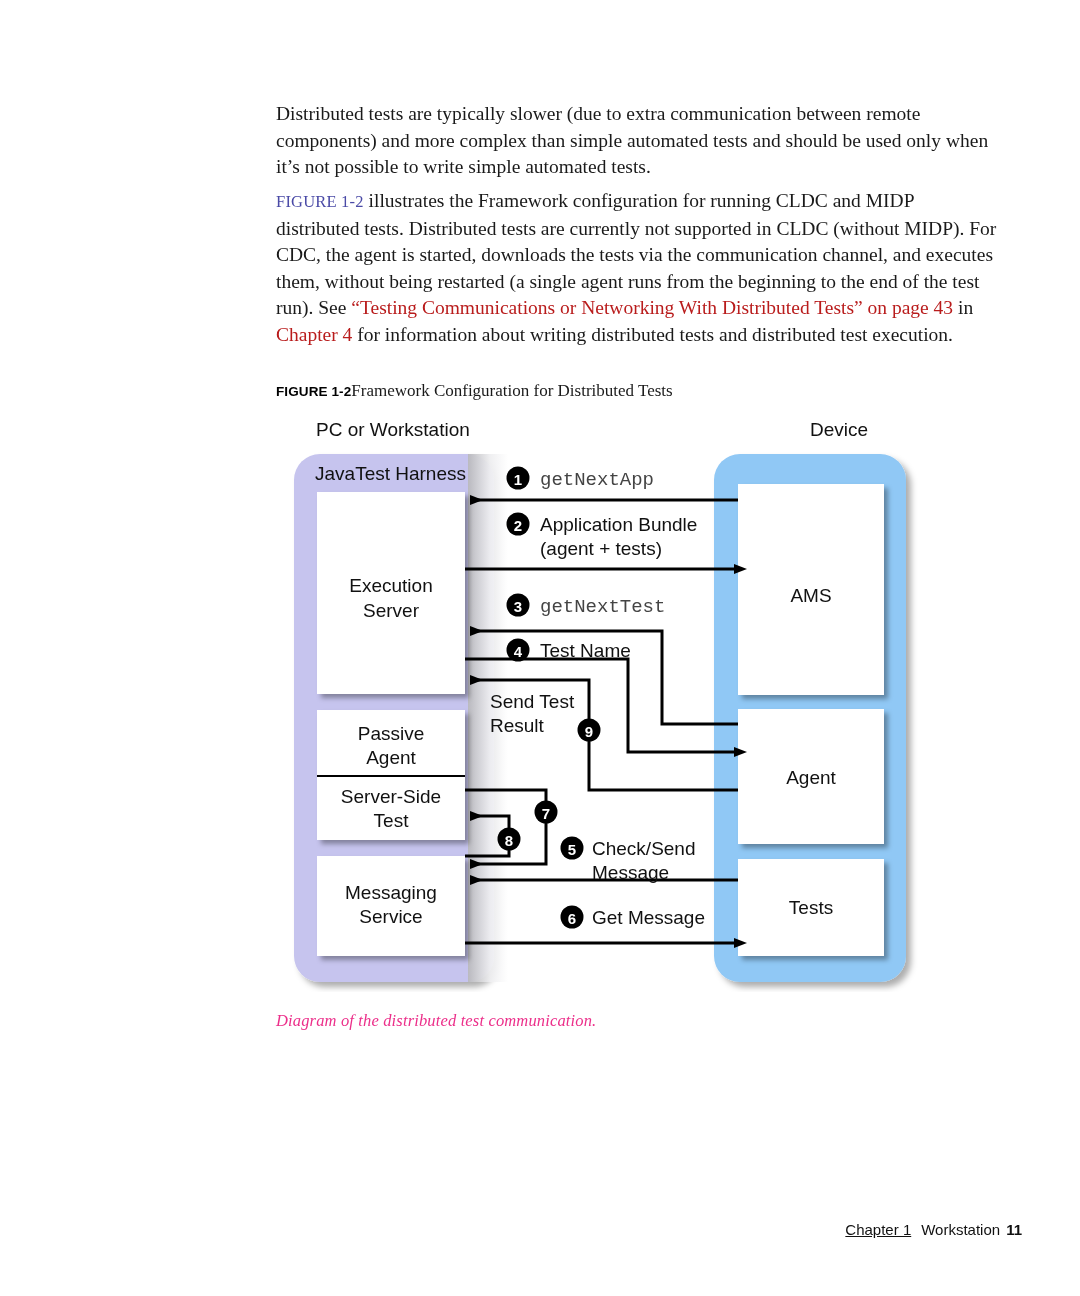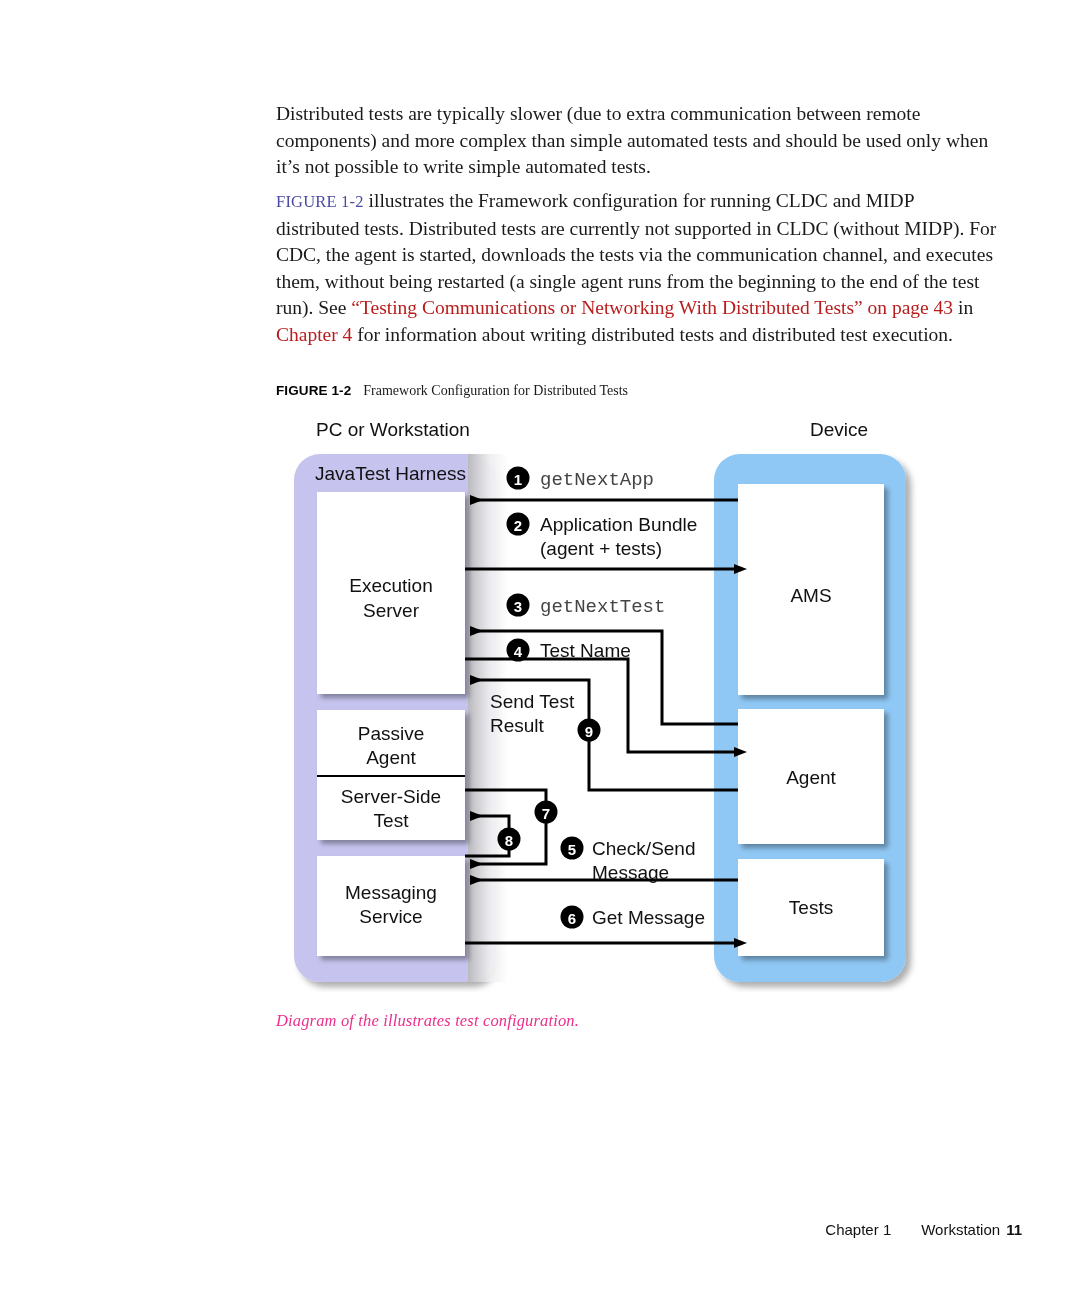--- a/index.html
+++ b/index.html
@@ -42,23 +42,22 @@
   }
   .fig-label {
     font-family: "Liberation Sans", sans-serif;
     font-size: 13.5px;
     font-weight: bold;
     letter-spacing: .1px;
     color: #000;
   }
   .fig-title {
     font-family: "Liberation Serif", serif;
-    font-size: 14px;
+    font-size: 17px;
     color: #1a1a1a;
-    margin-left: 12px;
   }
 
   
   #diagram {
     position: absolute;
     left: 280px; top: 412px;
     width: 700px; height: 580px;
   }
   #diagram svg { display:block; }
 
@@ -75,21 +74,21 @@
 
   
   .footer {
     position: absolute;
     right: 62px; top: 1221px;
     font-family: "Liberation Sans", sans-serif;
     font-size: 15px;
     color: #111;
     white-space: nowrap;
   }
-  .footer .ch { margin-right: 30px; }
+  .footer .ch { margin-right: 10px; text-decoration: underline; }
   .footer .pg { font-weight: bold; margin-left: 6px; }
 </style>
 </head>
 <body>
 
 <div class="page">
 
   <div class="para" id="para1"><span>Distributed tests are typically slower (due to extra communication between remote components) and more complex than simple automated tests and should be used only when it’s not possible to write simple automated tests.</span></div>
 
   <div class="para" id="para2"><span class="figref">FIGURE 1-2</span><span> illustrates the Framework configuration for running CLDC and MIDP distributed tests. Distributed tests are currently not supported in CLDC (without MIDP). For CDC, the agent is started, downloads the tests via the communication channel, and executes them, without being restarted (a single agent runs from the beginning to the end of the test run). See </span><span class="link">“Testing Communications or Networking With Distributed Tests” on page 43</span><span> in </span><span class="link">Chapter 4</span><span> for information about writing distributed tests and distributed test execution.</span></div>
@@ -242,19 +241,19 @@
       <text x="308" y="467" font-family="Liberation Sans, sans-serif" font-size="19" fill="#111">Message</text>
 
       <g>
         <circle cx="288" cy="505" r="11.5" fill="#000000"></circle>
         <text x="288" y="511.5" text-anchor="middle" font-family="Liberation Sans, sans-serif" font-size="15" font-weight="bold" fill="#ffffff">6</text>
       </g>
       <text x="308" y="512" font-family="Liberation Sans, sans-serif" font-size="19" fill="#111">Get Message</text>
     </svg>
   </div>
 
-  <div class="fig-caption" style="color: rgb(236, 47, 138);">Diagram of the illustrates test configuration.</div>
+  <div class="fig-caption" style="color: rgb(236, 47, 138);">Diagram of the distributed test communication.</div>
 
   <div class="footer">
     <span class="ch">Chapter 1</span><span class="sec">Workstation</span><span class="pg">11</span>
   </div>
 
 </div>
 
 </body></html>

